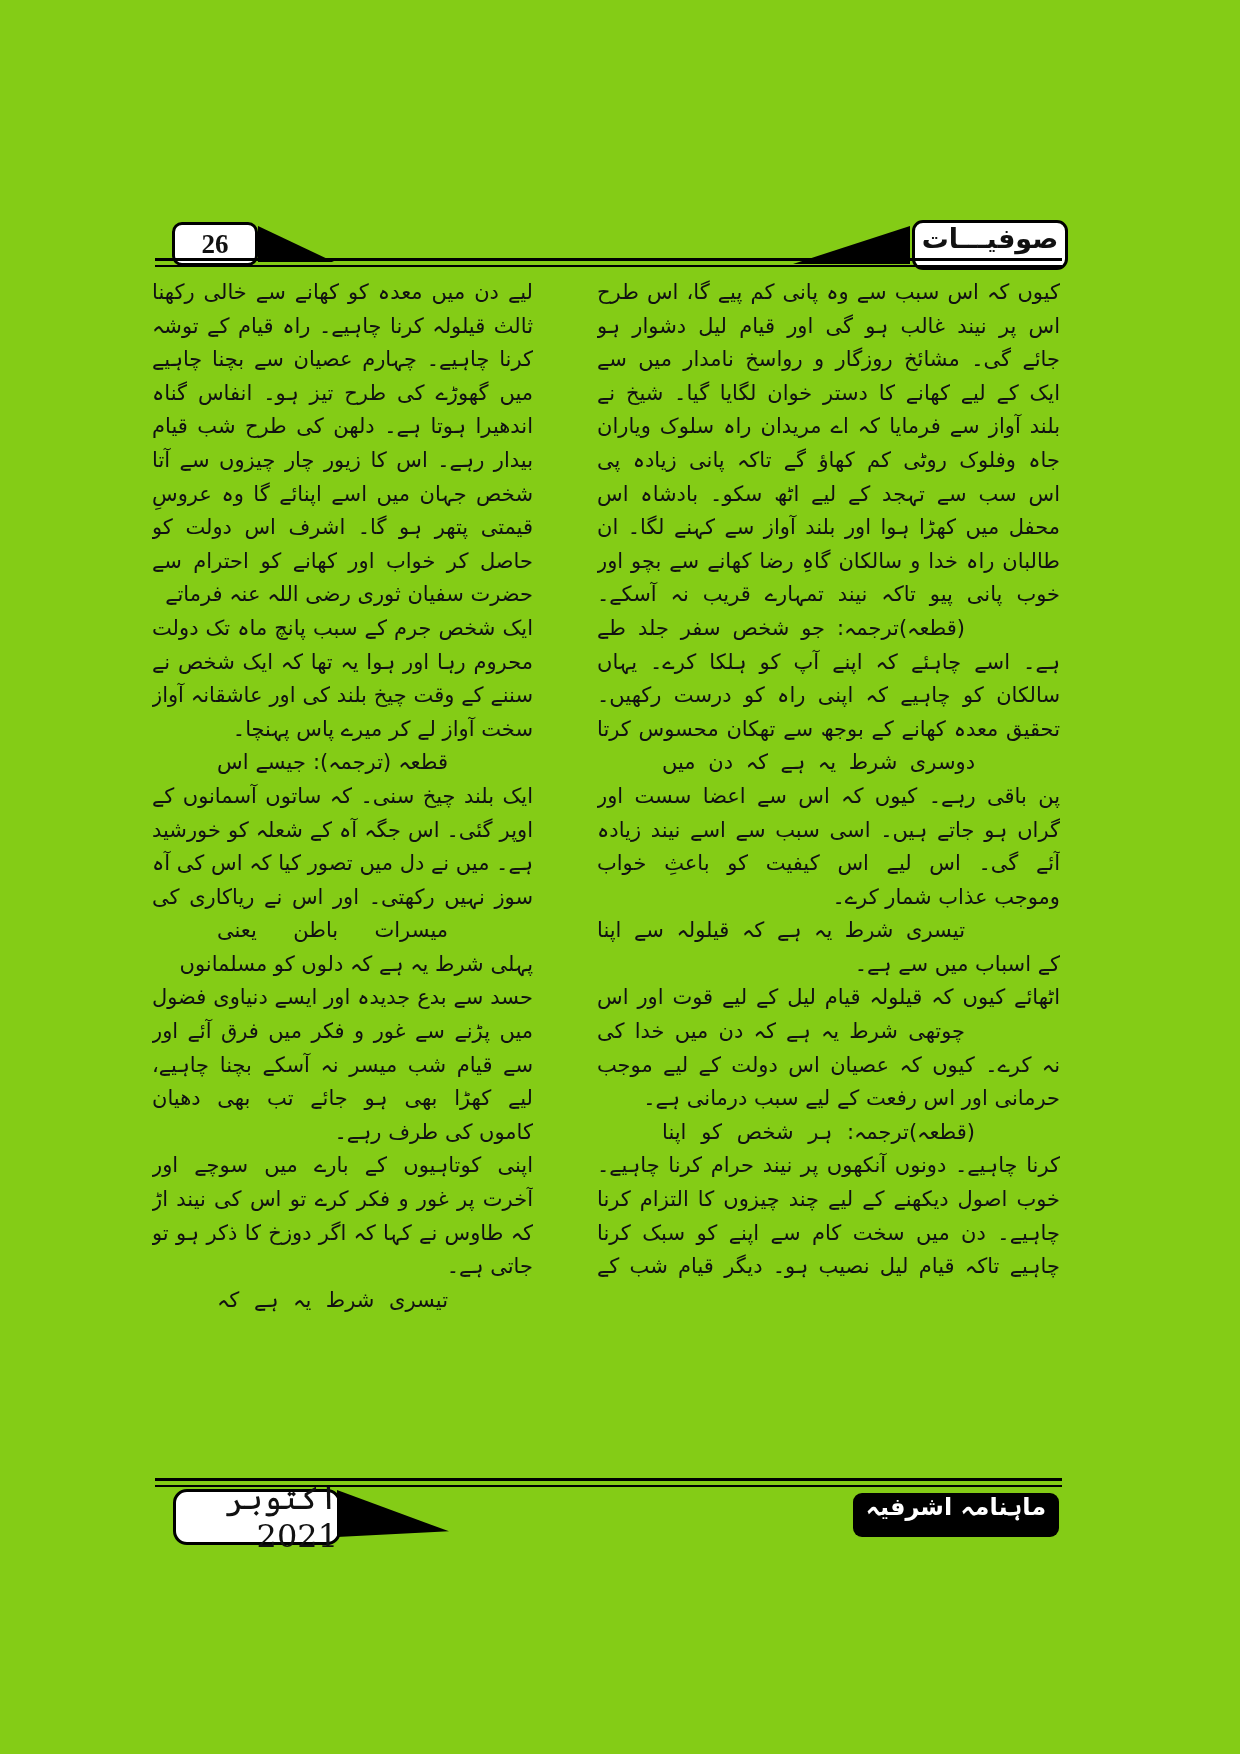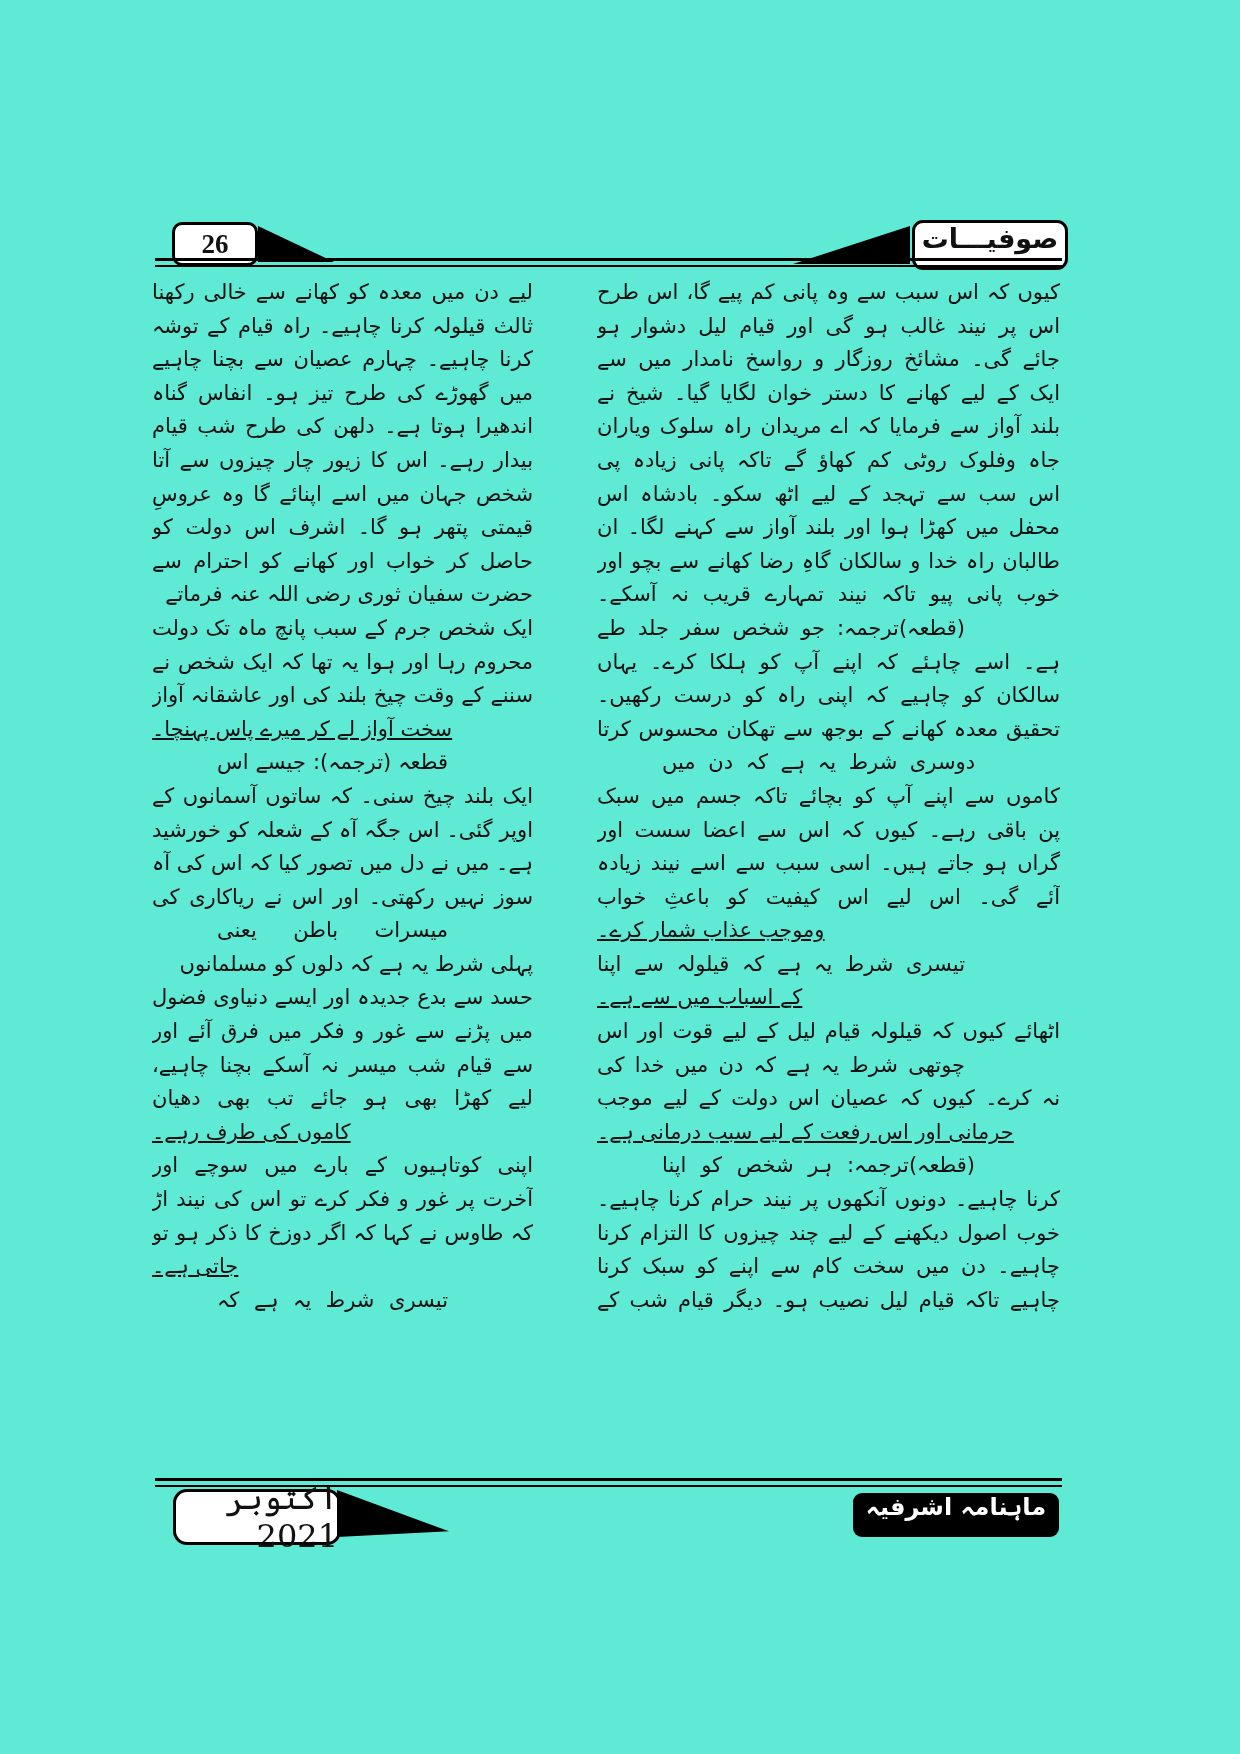--- a/index.html
+++ b/index.html
@@ -1,17 +1,17 @@
 <!DOCTYPE html>
 <html lang="ur"><head>
 <meta charset="utf-8">
 <style>
   html,body{margin:0;padding:0;background:#ffffff;}
   .page{
-    position:relative;width:1240px;height:1754px;background:#5eead4;overflow:hidden;
+    position:relative;width:1240px;height:1754px;background:#84cc16;overflow:hidden;
     font-family:"DejaVu Sans",sans-serif;color:#111;
   }
   
   .pagenum-box{
     position:absolute;left:172px;top:222px;width:80px;height:38px;
     border:3px solid #000;border-radius:10px;background:#fff;
     display:flex;align-items:center;justify-content:center;
     font-family:"Liberation Serif",serif;font-size:27px;font-weight:bold;
   }
   .wedge{position:absolute;background:#000;}
@@ -33,21 +33,21 @@
   .col{position:absolute;top:276px;direction:rtl;}
   .col-right{left:597px;width:463px;}
   .col-left{left:152px;width:381px;}
   .line{
     height:33.6px;line-height:33.6px;font-size:21px;
     overflow:hidden;
   }
   .line.full{text-align:justify;text-align-last:justify;}
   .line.start{padding-right:95px;text-align:justify;text-align-last:justify;}
   .line.center{padding-right:85px;padding-left:65px;text-align:justify;text-align-last:justify;}
-  .line.end{text-align:left;text-decoration:underline;}
+  .line.end{text-align:right;}
   .line.short{text-align:right;}
   
   .date-box{
     position:absolute;left:173px;top:1489px;width:162px;height:50px;
     border:3px solid #000;border-radius:14px;background:#fff;
     display:flex;align-items:center;justify-content:center;
     direction:rtl;font-size:32px;font-family:"DejaVu Serif",serif;
   }
   .wedge-footer{left:337px;top:1490px;width:112px;height:47px;
     clip-path:polygon(0 0,100% 88%,0 100%);}
@@ -82,21 +82,20 @@
       <div class="line full">جاہ وفلوک روٹی کم کھاؤ گے تاکہ پانی زیادہ پی سکو۔ اور</div>
       <div class="line full">اس سب سے تہجد کے لیے اٹھ سکو۔ بادشاہ اس</div>
       <div class="line full">محفل میں کھڑا ہوا اور بلند آواز سے کہنے لگا۔ ان</div>
       <div class="line full">طالبان راہ خدا و سالکان گاہِ رضا کھانے سے بچو اور</div>
       <div class="line full">خوب پانی پیو تاکہ نیند تمہارے قریب نہ آسکے۔</div>
       <div class="line start">(قطعہ)ترجمہ: جو شخص سفر جلد طے کرنا چا</div>
       <div class="line full">ہے۔ اسے چاہئے کہ اپنے آپ کو ہلکا کرے۔ یہاں</div>
       <div class="line full">سالکان کو چاہیے کہ اپنی راہ کو درست رکھیں۔</div>
       <div class="line full">تحقیق معدہ کھانے کے بوجھ سے تھکان محسوس کرتا ہے۔</div>
       <div class="line center">دوسری شرط یہ ہے کہ دن میں سخت</div>
-      <div class="line full">کاموں سے اپنے آپ کو بچائے تاکہ جسم میں سبک</div>
       <div class="line full">پن باقی رہے۔ کیوں کہ اس سے اعضا سست اور</div>
       <div class="line full">گراں ہو جاتے ہیں۔ اسی سبب سے اسے نیند زیادہ</div>
       <div class="line full">آئے گی۔ اس لیے اس کیفیت کو باعثِ خواب</div>
       <div class="line end">وموجب عذاب شمار کرے۔</div>
       <div class="line start">تیسری شرط یہ ہے کہ قیلولہ سے اپنا ہاتھ نہ</div>
       <div class="line end">کے اسباب میں سے ہے۔</div>
       <div class="line full">اٹھائے کیوں کہ قیلولہ قیام لیل کے لیے قوت اور اس</div>
       <div class="line start">چوتھی شرط یہ ہے کہ دن میں خدا کی نافرمانی</div>
       <div class="line full">نہ کرے۔ کیوں کہ عصیان اس دولت کے لیے موجب</div>
       <div class="line end">حرمانی اور اس رفعت کے لیے سبب درمانی ہے۔</div>

